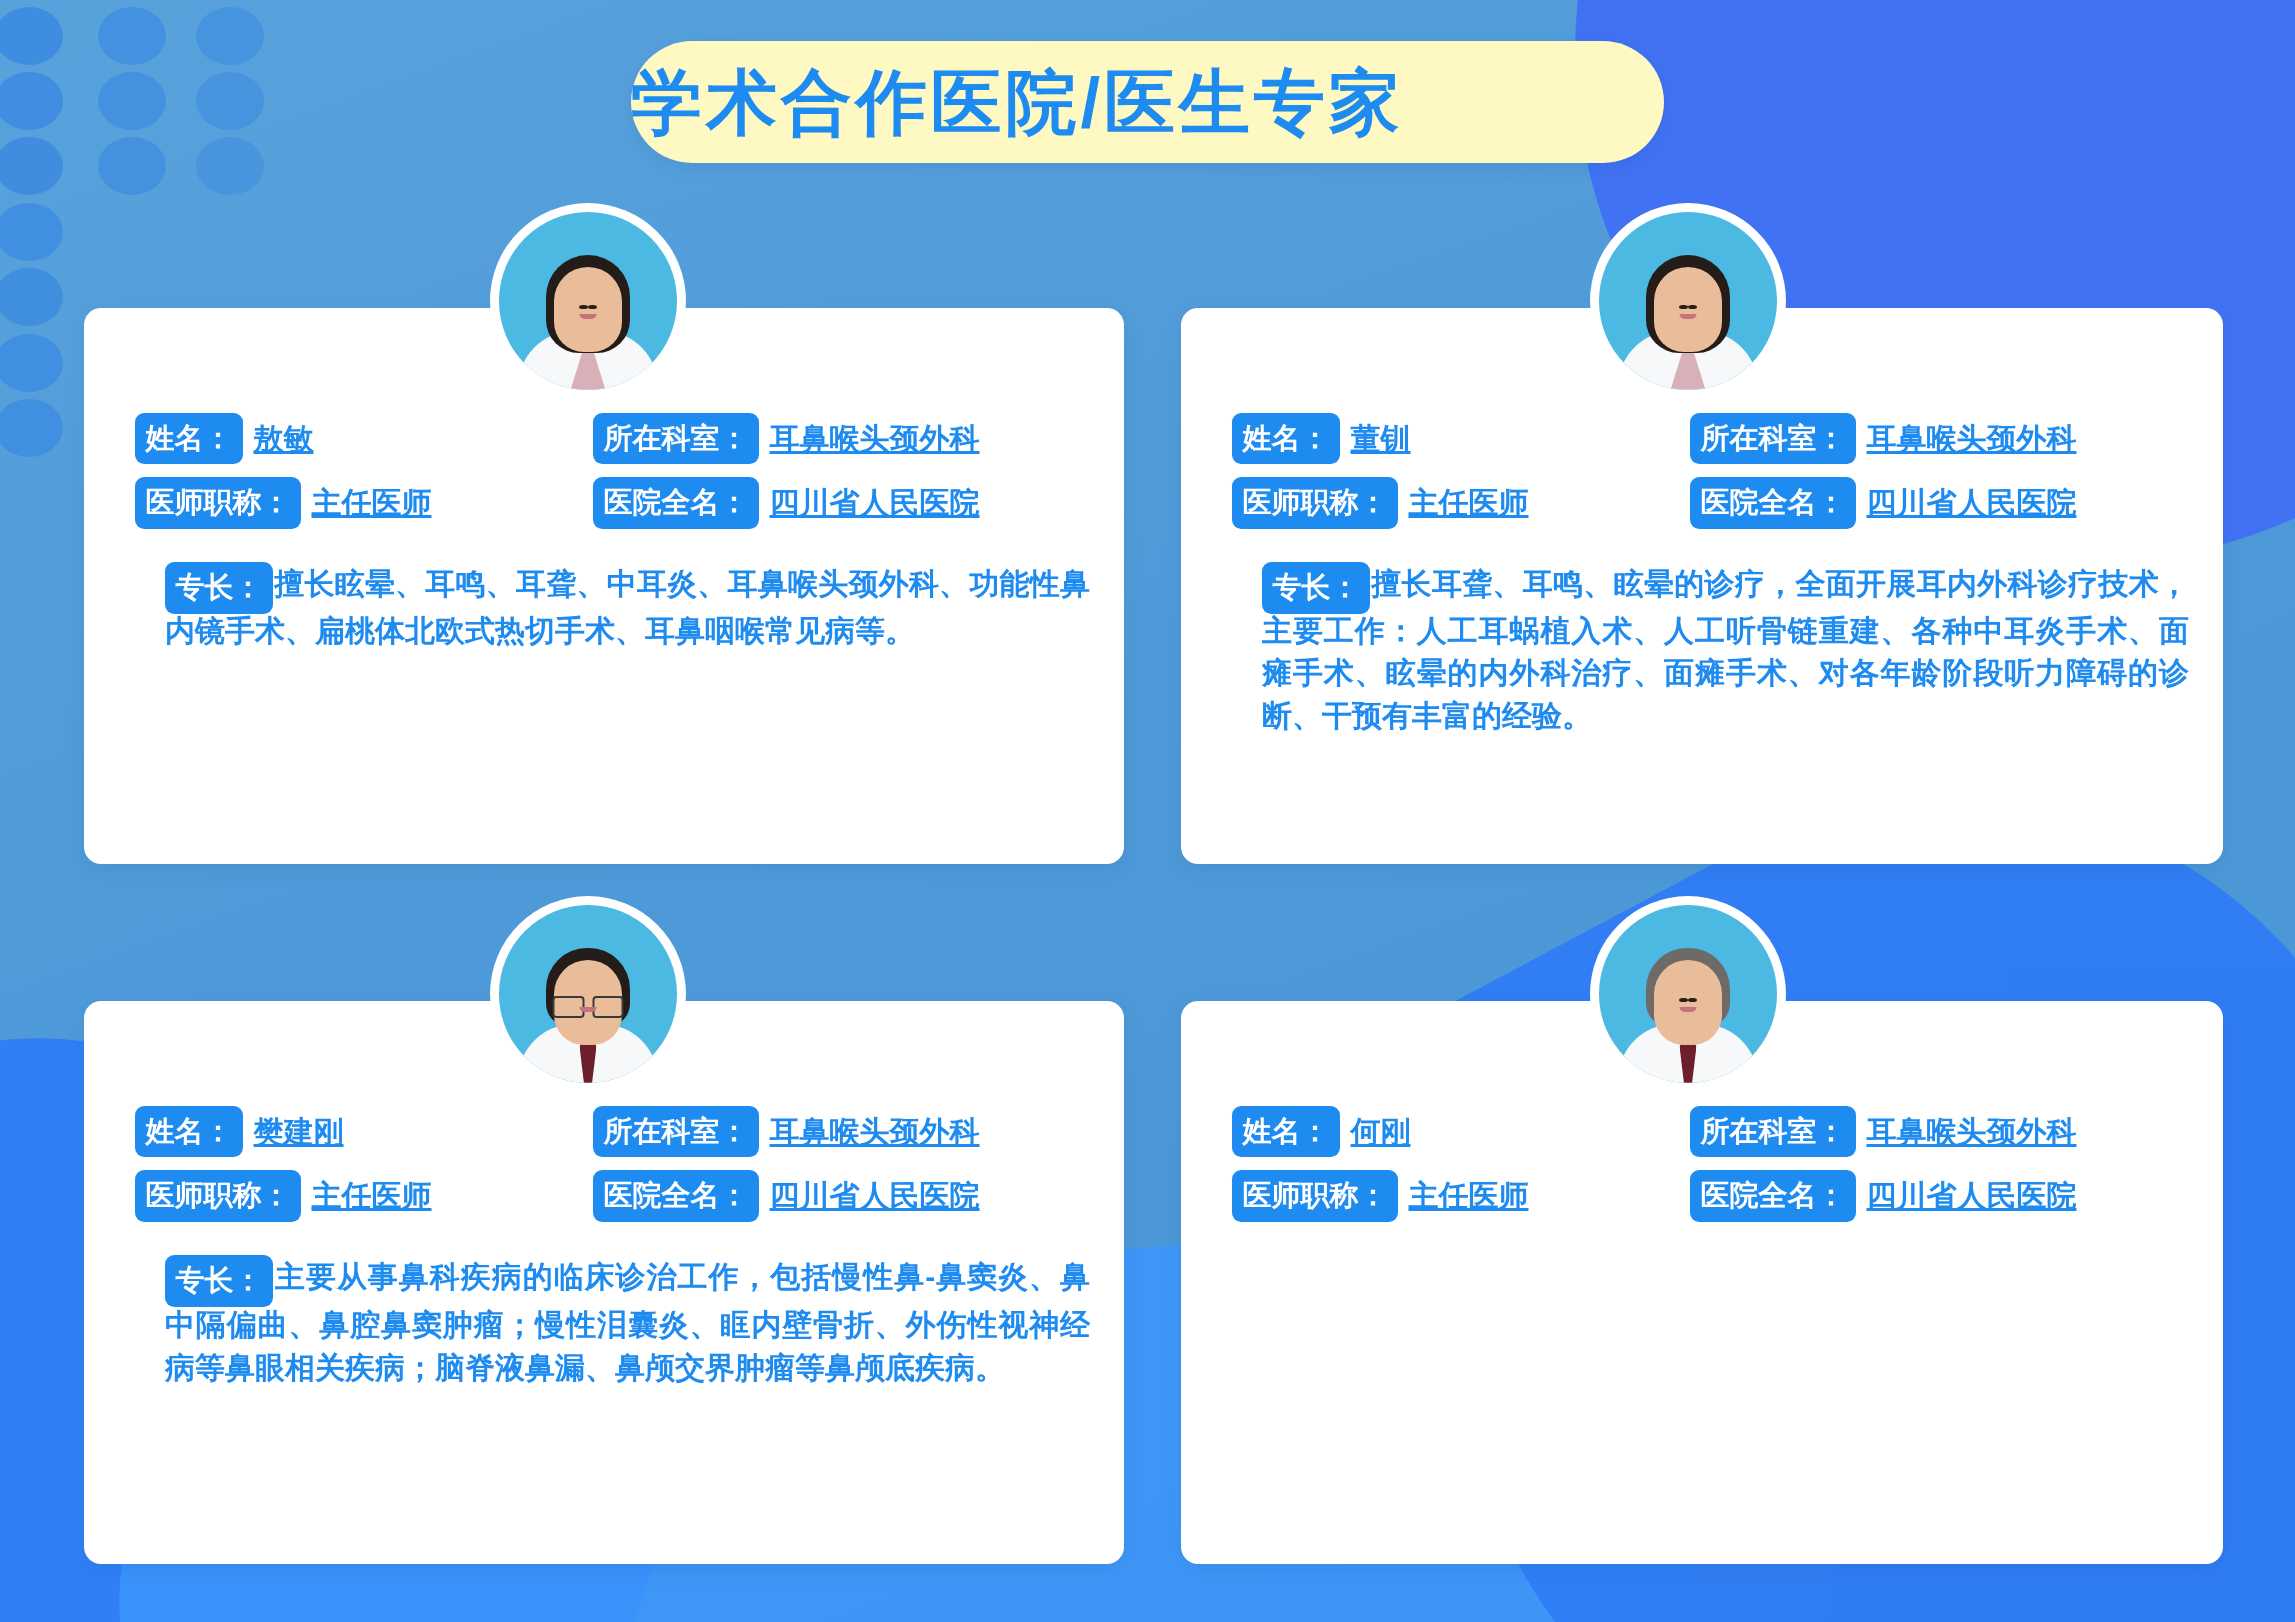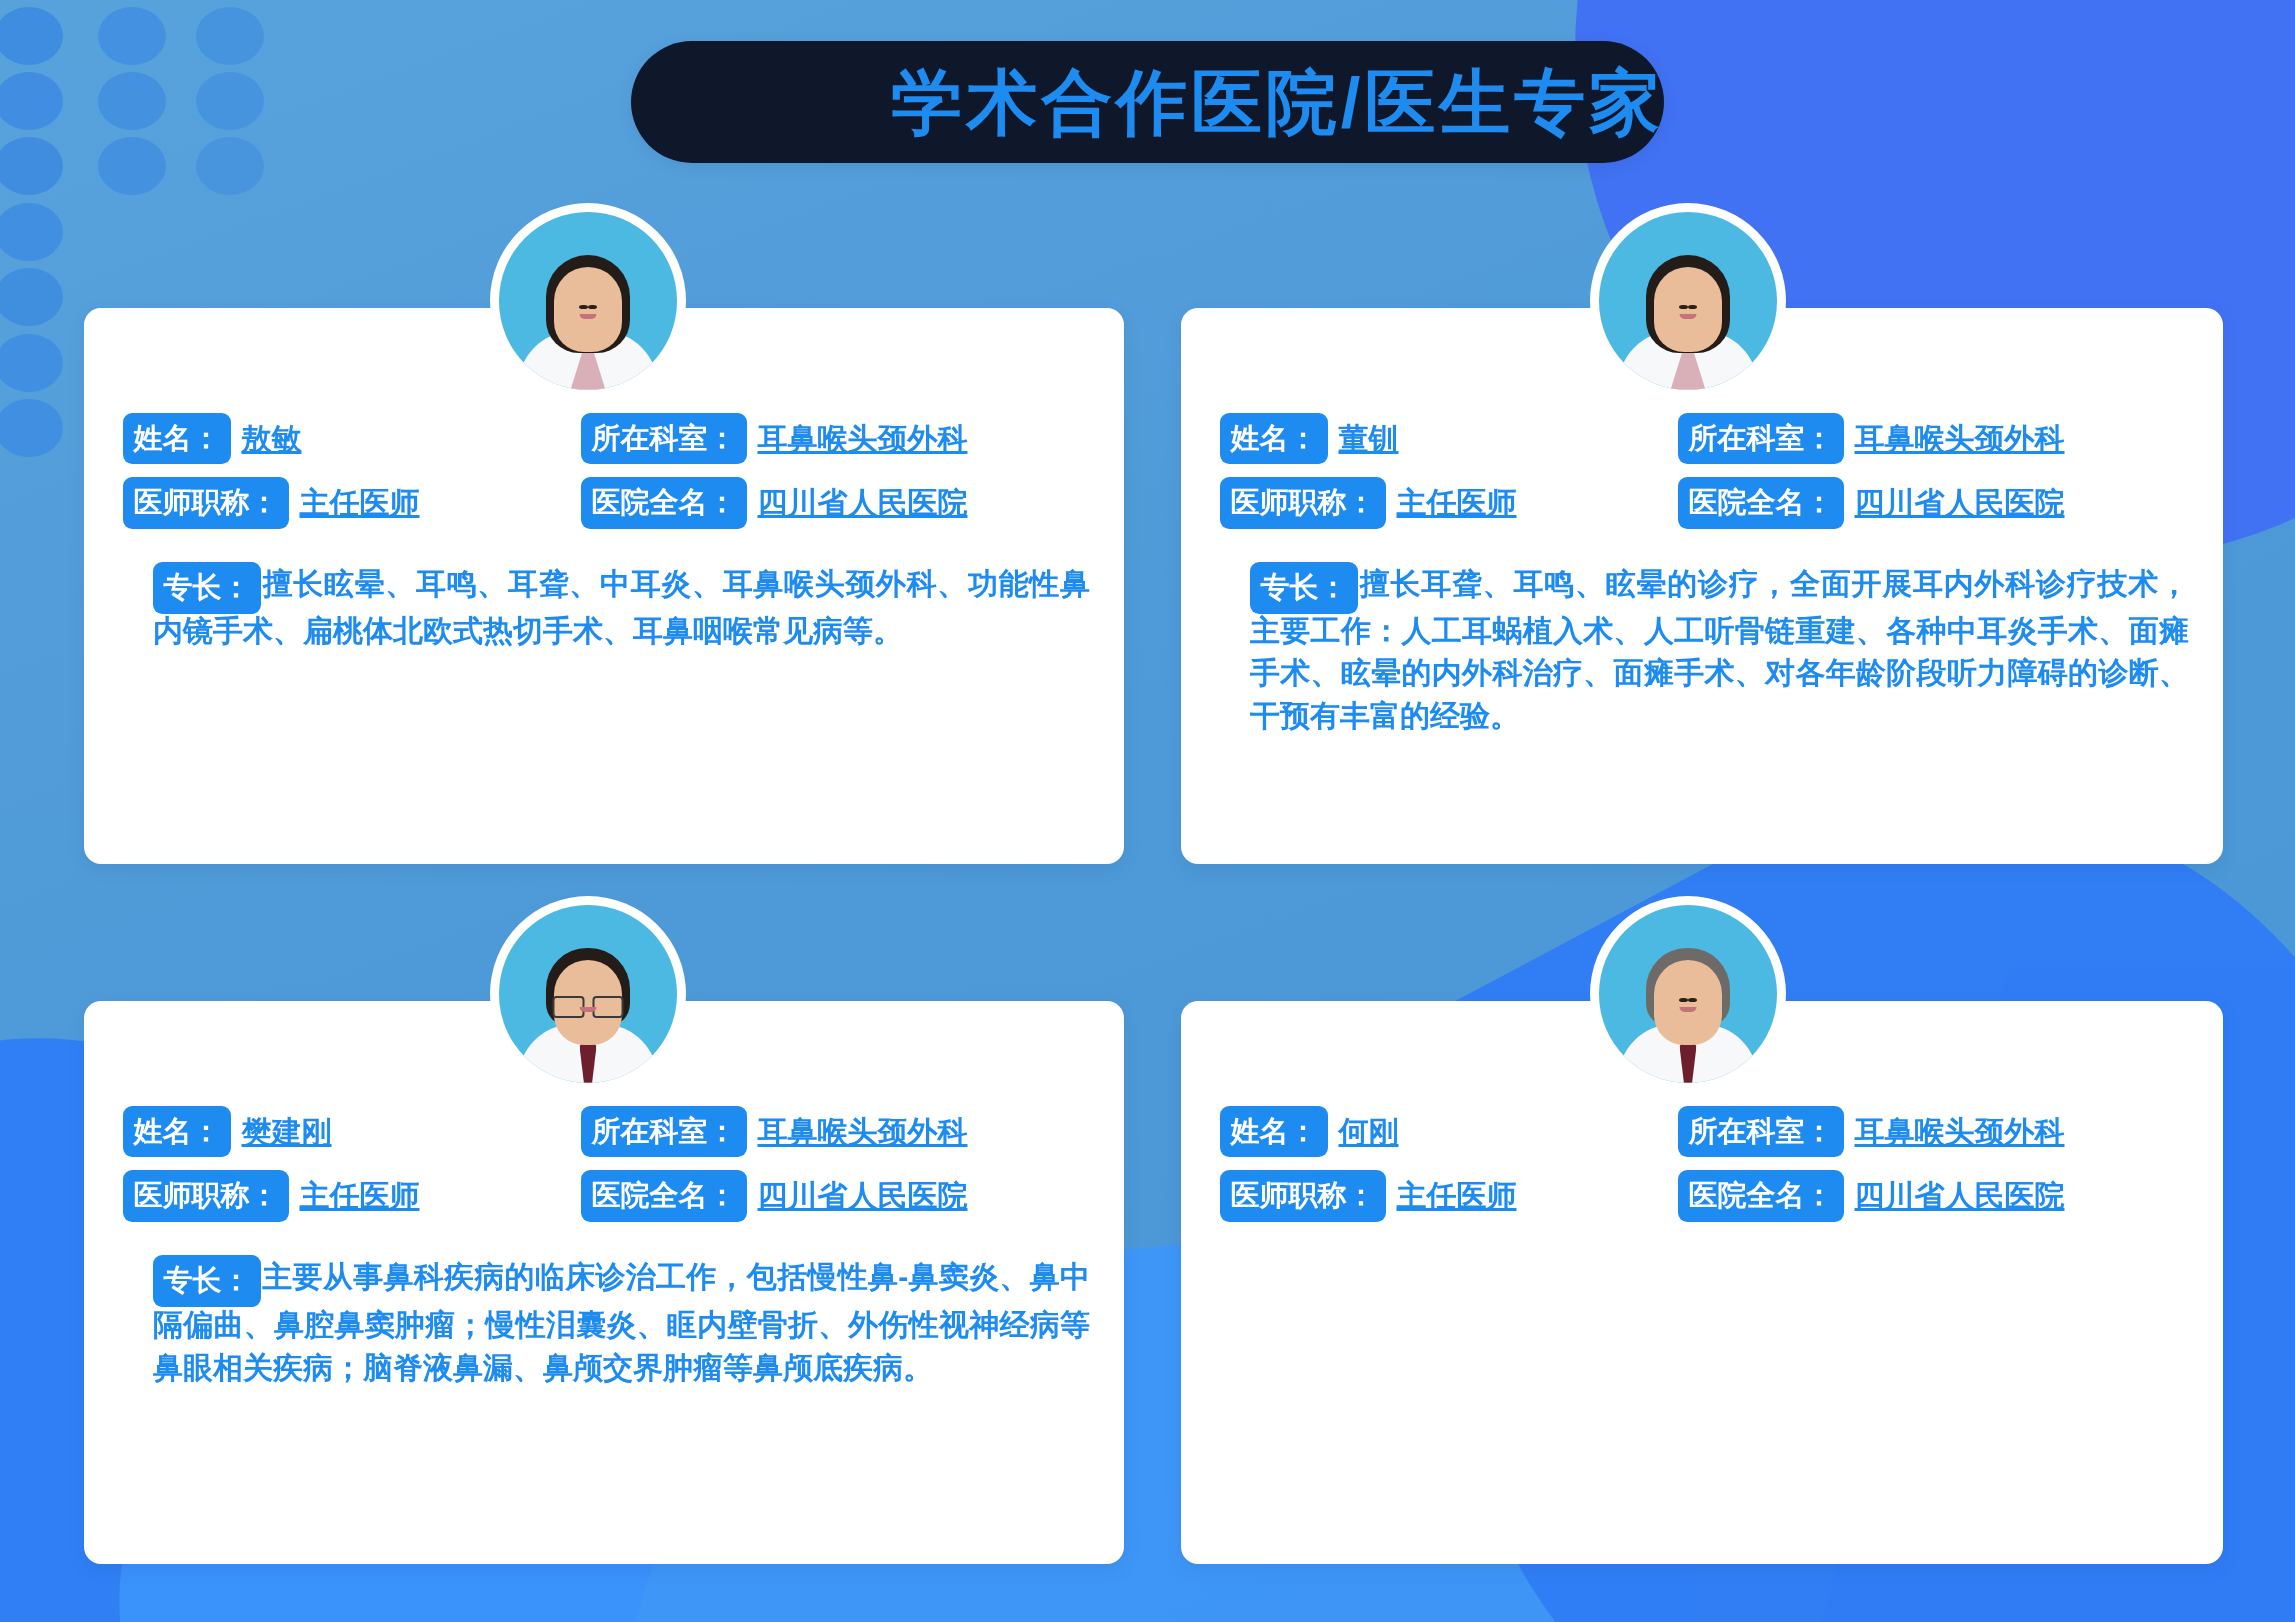--- a/index.html
+++ b/index.html
@@ -24,22 +24,22 @@
            background:#3C95FB;transform:rotate(-5deg);border-radius:288px 393px 0 0;opacity:.85;}
   .band-right{position:absolute;right:-92px;top:968px;width:497px;height:824px;
            background:#3775EE;transform:skewX(-16deg);opacity:.75;}
   .dots{position:absolute;left:0;top:0;width:236px;height:537px;}
   .dots i{position:absolute;display:block;width:68px;height:58px;border-radius:50%;
           background:#3F8DE0;}
 
   
   .title-pill{
     position:absolute;left:631px;top:41px;width:1033px;height:122px;
-    background:#0f172a;border-radius:63px;
-    display:flex;align-items:center;justify-content:flex-end;
+    background:#fef9c3;border-radius:63px;
+    display:flex;align-items:center;justify-content:flex-start;
     box-shadow:0 3.9px 14.4px rgba(20,60,120,.10);
   }
   .title-pill .t{
     font-size:71px;font-weight:bold;color:#1E8BF0;letter-spacing:3.9px;line-height:1;
     font-family:"Liberation Sans","DejaVu Sans",sans-serif;
   }
 
   
   .card{
     position:absolute;background:#FFFFFF;border-radius:17px;
@@ -81,21 +81,21 @@
            width:17px;height:5.2px;border-radius:0 0 9.2px 9.2px;background:#C4737B;}
   .ph-glass{position:absolute;top:42%;left:50%;transform:translateX(-50%);
            width:71px;height:19.6px;}
   .ph-glass span{position:absolute;top:0;width:27.5px;height:18.3px;border:2.6px solid #3A3A3A;border-radius:3.9px;}
   .ph-glass span.l{left:0;} .ph-glass span.r{right:0;}
   .ph-tie{position:absolute;left:50%;bottom:0;transform:translateX(-50%);
           width:17px;height:48px;background:#6E1F2E;clip-path:polygon(50% 0,100% 24%,74% 100%,26% 100%,0 24%);}
   .ph-hair.grey{background:#6E6A67;}
   .ph-hair.short{height:79px;border-radius:41px 41px 23.6px 23.6px;}
 
-  .card-body{position:absolute;left:0;right:0;top:105px;padding:0 34px 0 39px;}
+  .card-body{position:absolute;left:12px;right:0;top:105px;padding:0 34px 0 39px;}
 
   .row{display:flex;align-items:center;margin-bottom:13px;}
   .col-l{width:458px;display:flex;align-items:center;}
   .col-r{flex:1;display:flex;align-items:center;}
 
   .chip{
     display:inline-block;background:#1E8BF0;color:#FFFFFF;
     font-size:29px;font-weight:bold;line-height:1;
     padding:10.5px 10.5px 11.8px 10.5px;border-radius:9.2px;white-space:nowrap;
   }

